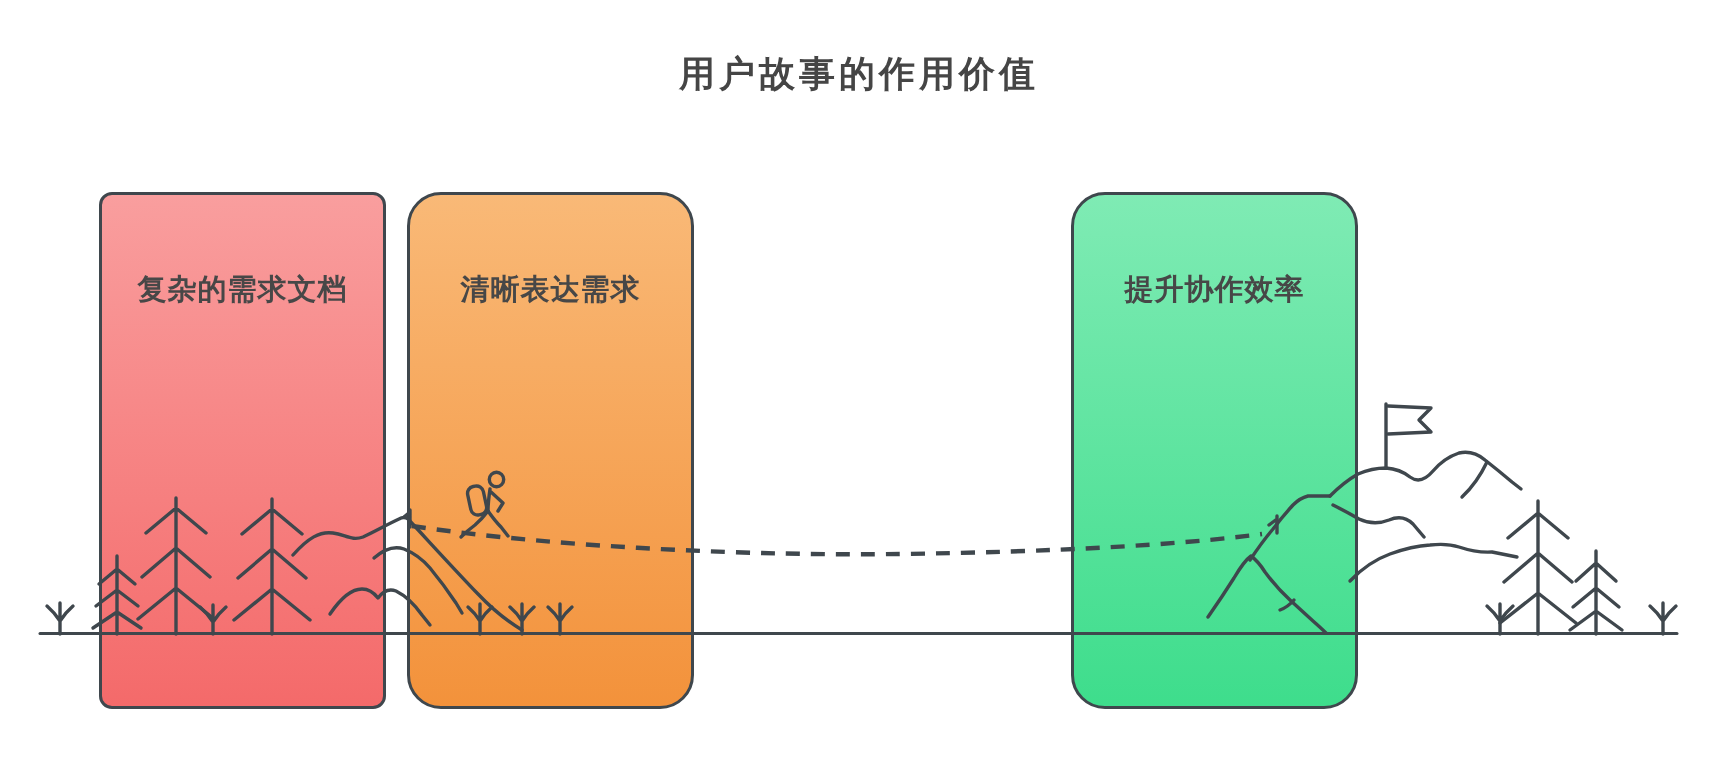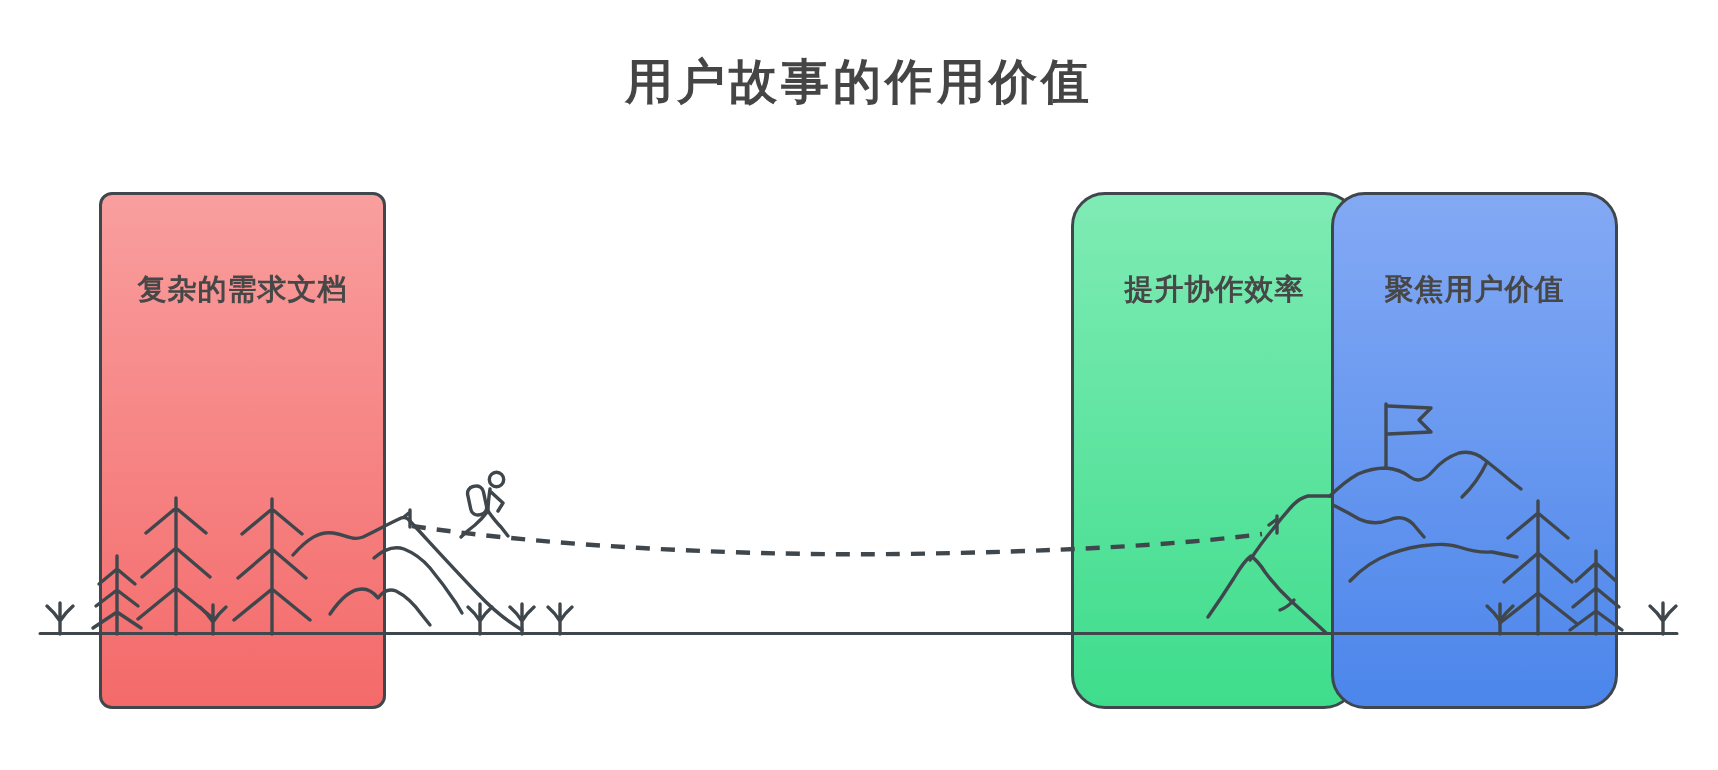--- a/index.html
+++ b/index.html
@@ -6,21 +6,21 @@
   #canvas{
     position:relative;
     width:1718px;height:770px;
     overflow:hidden;
     background:#ffffff;
     font-family:"Liberation Sans","DejaVu Sans",sans-serif;
   }
   .title{
     position:absolute;top:50px;left:0;width:100%;
     text-align:center;
-    font-size:48px;font-weight:bold;letter-spacing:4px;
+    font-size:36px;font-weight:bold;letter-spacing:4px;
     color:#454545;
   }
   .card{
     position:absolute;top:192px;
     width:287px;height:517px;
     box-sizing:border-box;
     border:3px solid #3F474D;
     border-radius:34px;
   }
   .card .label{
@@ -57,25 +57,25 @@
 </head>
 <body>
 
 <div id="canvas">
 
   <div class="title">用户故事的作用价值</div>
 
   <div class="card card-1" style="background: linear-gradient(rgb(249, 158, 158) 0%, rgb(244, 106, 106) 100%);">
     <span class="label">复杂的需求文档</span>
   </div>
+  <div class="card card-2" style="background: linear-gradient(rgb(249, 185, 119) 0%, rgb(243, 146, 59) 100%);">
+    <span class="label">清晰表达需求</span>
+  </div>
   <div class="card card-4" style="background: linear-gradient(rgb(127, 235, 180) 0%, rgb(62, 221, 140) 100%);">
     <span class="label">提升协作效率</span>
-  </div>
-  <div class="card card-5" style="background: linear-gradient(rgb(131, 169, 244) 0%, rgb(76, 134, 235) 100%);">
-    <span class="label">聚焦用户价值</span>
   </div>
 
   <svg class="lineart" width="1718" height="770" viewBox="0 0 1718 770" style="color: rgb(63, 71, 77);">
 
     <g>
       <path class="ground" d="M40,633.5 H1677"></path>
     </g>
 
     <g>
       <path d="M60,634 L60,603 M60,621 Q55,613 47,606 M60,621 Q65,613 73,606"></path>

